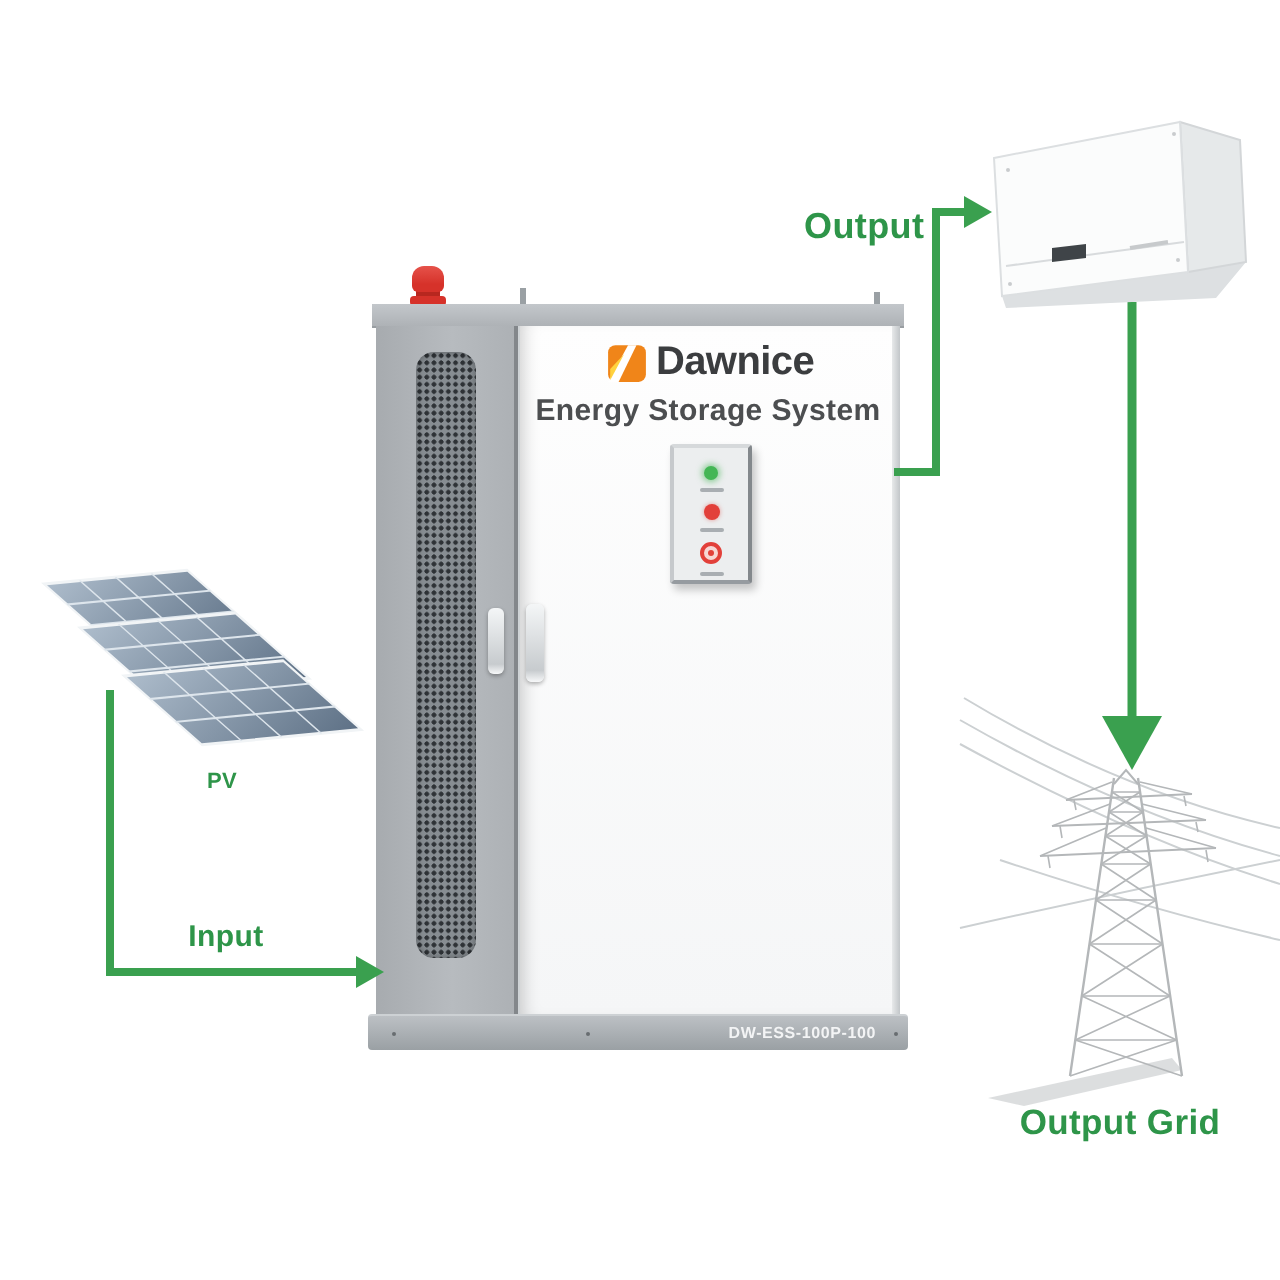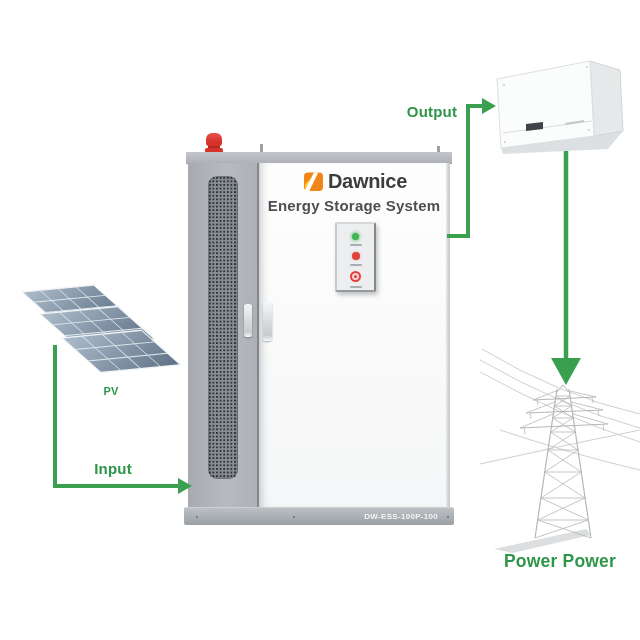--- a/index.html
+++ b/index.html
@@ -185,15 +185,15 @@
     <div class="base">
       <span class="model-label">DW-ESS-100P-100</span>
       <div class="bolt" style="left:12px;"></div>
       <div class="bolt" style="left:109px;"></div>
       <div class="bolt" style="right:5px;"></div>
     </div>
   </div>
 
   <div class="flow-label" style="left:81px;top:385px;width:60px;font-size:11px;">PV</div>
   <div class="flow-label" style="left:83px;top:460px;width:60px;font-size:15px;">Input</div>
-  <div class="flow-label" style="left:402px;top:103px;width:60px;font-size:15px;">Output</div>
-  <div class="flow-label" style="left:499px;top:551px;width:122px;font-size:17.5px;">Power Power</div>
+  <div class="flow-label" style="left:402px;top:103px;width:60px;font-size:18px;">Output</div>
+  <div class="flow-label" style="left:499px;top:551px;width:122px;font-size:17.5px;">Output Grid</div>
 </div>
 
 </body></html>

